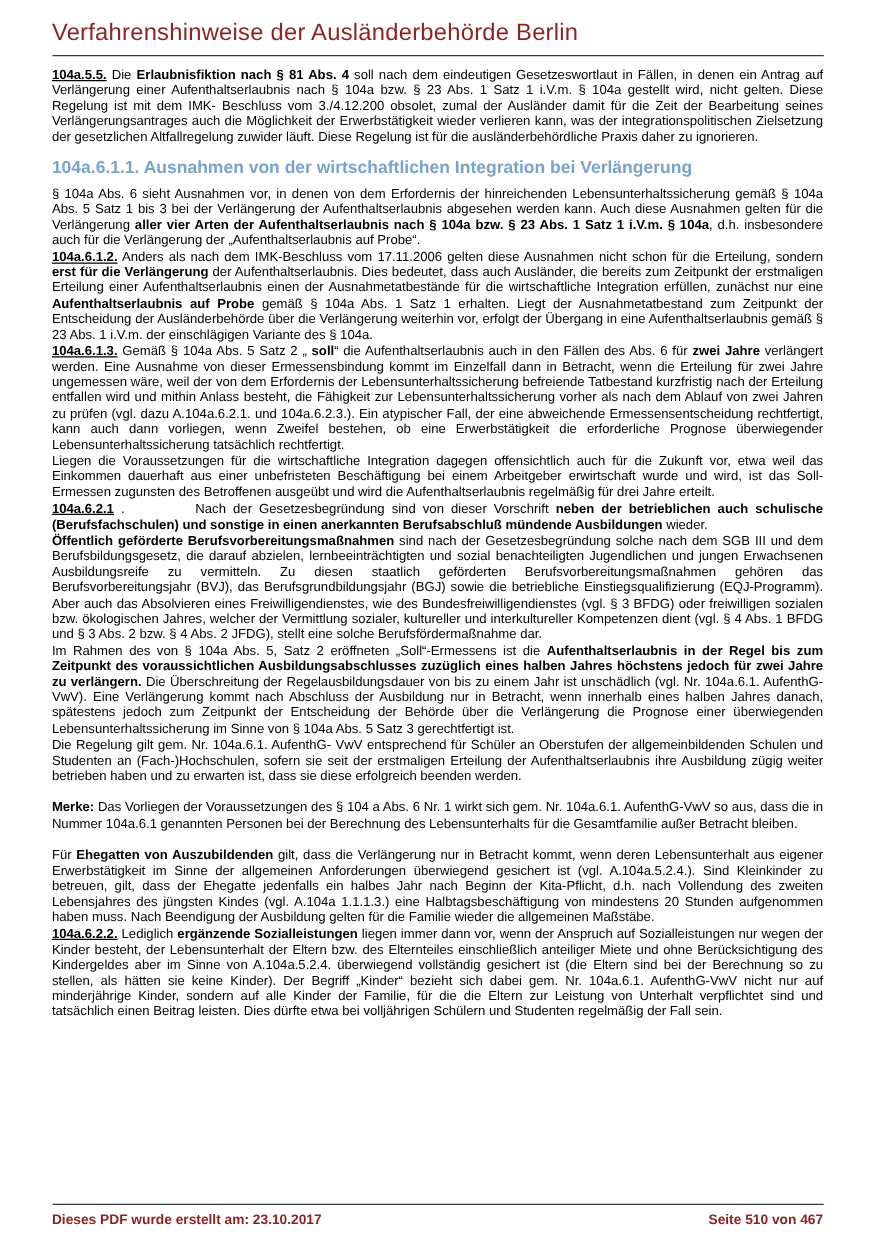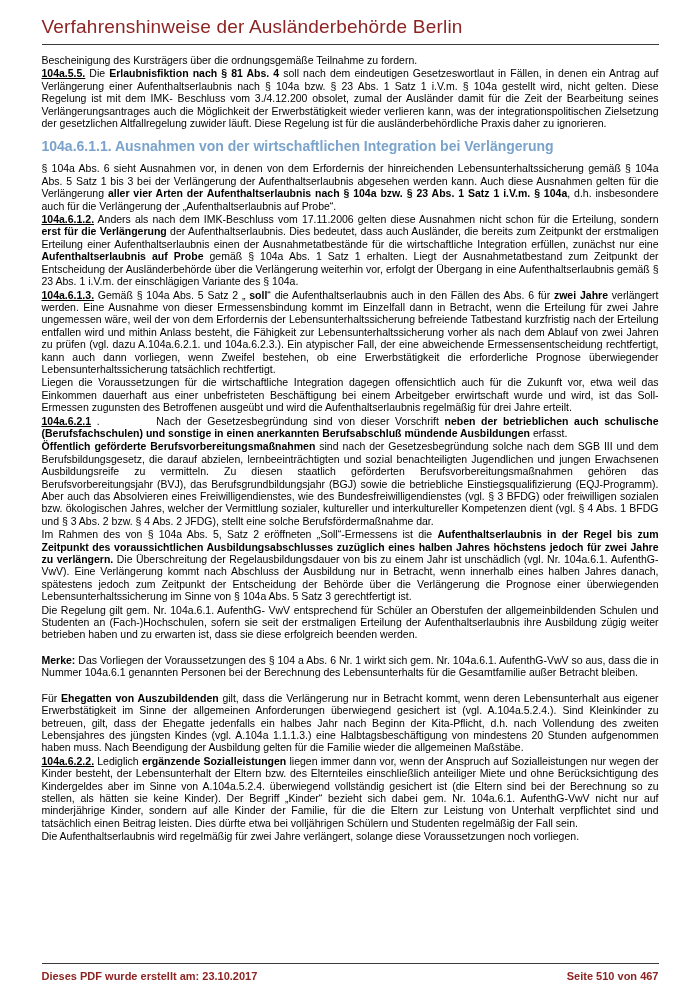--- a/index.html
+++ b/index.html
@@ -38,36 +38,34 @@
 </head>
 <body>
 
 <div class="page">
   <div class="header">
     <div class="doc-title">Verfahrenshinweise der Ausländerbehörde Berlin</div>
     <hr class="title-rule">
   </div>
 
   <div class="doc-body">
-      <p class="para"><span>Bescheinigung des Kursträgers über die ordnungsgemäße Teilnahme zu fordern.</span></p>
       <p class="para"><span class="b u">104a.5.5.</span><span> Die </span><span class="b">Erlaubnisfiktion nach § 81 Abs. 4</span><span> soll nach dem eindeutigen Gesetzeswortlaut in Fällen, in denen ein Antrag auf Verlängerung einer Aufenthaltserlaubnis nach § 104a bzw. § 23 Abs. 1 Satz 1 i.V.m. § 104a gestellt wird, nicht gelten. Diese Regelung ist mit dem IMK- Beschluss vom 3./4.12.200 obsolet, zumal der Ausländer damit für die Zeit der Bearbeitung seines Verlängerungsantrages auch die Möglichkeit der Erwerbstätigkeit wieder verlieren kann, was der integrationspolitischen Zielsetzung der gesetzlichen Altfallregelung zuwider läuft. Diese Regelung ist  für die ausländerbehördliche Praxis daher zu ignorieren.</span></p>
       <h2 class="section-heading">104a.6.1.1. Ausnahmen von der wirtschaftlichen Integration bei Verlängerung</h2>
       <p class="para"><span>§ 104a Abs. 6 sieht Ausnahmen vor, in denen von dem Erfordernis der hinreichenden Lebensunterhaltssicherung gemäß § 104a Abs. 5 Satz 1 bis 3 bei der Verlängerung der Aufenthaltserlaubnis abgesehen werden kann. Auch diese Ausnahmen gelten für die Verlängerung </span><span class="b">aller vier Arten der Aufenthaltserlaubnis nach § 104a bzw. § 23 Abs. 1 Satz 1 i.V.m. § 104a</span><span>, d.h. insbesondere auch für die Verlängerung der „Aufenthaltserlaubnis auf Probe“.</span></p>
       <p class="para"><span class="b u">104a.6.1.2.</span><span> Anders als nach dem IMK-Beschluss vom 17.11.2006 gelten diese Ausnahmen nicht schon für die Erteilung, sondern </span><span class="b">erst für die Verlängerung</span><span> der Aufenthaltserlaubnis. Dies bedeutet, dass auch Ausländer, die bereits zum Zeitpunkt der erstmaligen Erteilung einer Aufenthaltserlaubnis einen der Ausnahmetatbestände für die wirtschaftliche Integration erfüllen, zunächst nur eine </span><span class="b">Aufenthaltserlaubnis auf Probe</span><span> gemäß § 104a Abs. 1 Satz 1 erhalten. Liegt der Ausnahmetatbestand zum Zeitpunkt der Entscheidung der Ausländerbehörde über die Verlängerung weiterhin vor, erfolgt der Übergang in eine Aufenthaltserlaubnis gemäß § 23 Abs. 1 i.V.m. der einschlägigen Variante des § 104a.</span></p>
       <p class="para"><span class="b u">104a.6.1.3.</span><span> Gemäß § 104a Abs. 5 Satz 2 „ </span><span class="b">soll</span><span>“ die Aufenthaltserlaubnis auch in den Fällen des Abs. 6 für </span><span class="b">zwei Jahre</span><span> verlängert werden. Eine Ausnahme von dieser Ermessensbindung kommt im Einzelfall dann in Betracht, wenn die Erteilung für zwei Jahre ungemessen wäre, weil der von dem Erfordernis der Lebensunterhaltssicherung befreiende Tatbestand kurzfristig nach der Erteilung entfallen wird und mithin Anlass besteht, die Fähigkeit zur Lebensunterhaltssicherung vorher als nach dem Ablauf von zwei Jahren zu prüfen (vgl. dazu A.104a.6.2.1. und 104a.6.2.3.). Ein atypischer Fall, der eine abweichende Ermessensentscheidung rechtfertigt, kann auch dann vorliegen, wenn Zweifel bestehen, ob eine Erwerbstätigkeit die erforderliche Prognose überwiegender Lebensunterhaltssicherung tatsächlich rechtfertigt.</span></p>
       <p class="para"><span>Liegen die Voraussetzungen für die wirtschaftliche Integration dagegen offensichtlich auch für die Zukunft vor, etwa weil das Einkommen dauerhaft aus einer unbefristeten Beschäftigung bei einem Arbeitgeber erwirtschaft wurde und wird, ist das Soll- Ermessen zugunsten des Betroffenen ausgeübt und wird die Aufenthaltserlaubnis regelmäßig für drei Jahre erteilt.</span></p>
-      <p class="para"><span class="b u">104a.6.2.1</span><span> .&nbsp;&nbsp;&nbsp;&nbsp;&nbsp;&nbsp;&nbsp;&nbsp;&nbsp; Nach der Gesetzesbegründung sind von dieser Vorschrift </span><span class="b">neben der betrieblichen auch schulische (Berufsfachschulen) und sonstige in einen anerkannten Berufsabschluß mündende Ausbildungen</span><span> erfasst.</span></p>
+      <p class="para"><span class="b u">104a.6.2.1</span><span> .&nbsp;&nbsp;&nbsp;&nbsp;&nbsp;&nbsp;&nbsp;&nbsp;&nbsp; Nach der Gesetzesbegründung sind von dieser Vorschrift </span><span class="b">neben der betrieblichen auch schulische (Berufsfachschulen) und sonstige in einen anerkannten Berufsabschluß mündende Ausbildungen</span><span> wieder.</span></p>
       <p class="para"><span class="b">Öffentlich geförderte Berufsvorbereitungsmaßnahmen</span><span> sind nach der Gesetzesbegründung solche nach dem SGB III und dem Berufsbildungsgesetz, die darauf abzielen, lernbeeinträchtigten und sozial benachteiligten Jugendlichen und jungen Erwachsenen Ausbildungsreife zu vermitteln. Zu diesen staatlich geförderten Berufsvorbereitungsmaßnahmen gehören das Berufsvorbereitungsjahr (BVJ), das Berufsgrundbildungsjahr (BGJ) sowie die betriebliche Einstiegsqualifizierung (EQJ-Programm). Aber auch das Absolvieren eines Freiwilligendienstes, wie des Bundesfreiwilligendienstes (vgl. § 3 BFDG) oder freiwilligen sozialen bzw. ökologischen Jahres, welcher der Vermittlung sozialer, kultureller und interkultureller Kompetenzen dient (vgl. § 4 Abs. 1 BFDG und § 3 Abs. 2 bzw. § 4 Abs. 2 JFDG), stellt eine solche Berufsfördermaßnahme dar.</span></p>
       <p class="para"><span>Im Rahmen des von § 104a Abs. 5, Satz 2 eröffneten „Soll“-Ermessens ist die </span><span class="b">Aufenthaltserlaubnis in der Regel bis zum Zeitpunkt des voraussichtlichen Ausbildungsabschlusses zuzüglich eines halben Jahres höchstens jedoch für zwei Jahre zu verlängern.</span><span> Die Überschreitung der Regelausbildungsdauer von bis zu einem Jahr ist unschädlich (vgl. Nr. 104a.6.1. AufenthG-VwV). Eine Verlängerung kommt nach Abschluss der Ausbildung  nur in Betracht, wenn innerhalb eines halben Jahres danach, spätestens jedoch zum Zeitpunkt der Entscheidung der Behörde über die Verlängerung die Prognose einer überwiegenden Lebensunterhaltssicherung im Sinne von § 104a Abs. 5 Satz 3 gerechtfertigt ist.</span></p>
       <p class="para"><span>Die Regelung gilt gem. Nr. 104a.6.1. AufenthG- VwV entsprechend für Schüler an Oberstufen der allgemeinbildenden Schulen und Studenten an (Fach-)Hochschulen, sofern sie seit der erstmaligen Erteilung der Aufenthaltserlaubnis ihre Ausbildung zügig weiter betrieben haben und zu erwarten ist, dass sie diese erfolgreich beenden werden.</span></p>
       <div class="spacer"></div>
       <p class="para"><span class="b">Merke:</span><span> Das Vorliegen der Voraussetzungen des § 104 a Abs. 6 Nr. 1 wirkt sich gem. Nr. 104a.6.1. AufenthG-VwV so aus, dass die in Nummer 104a.6.1 genannten Personen bei der Berechnung des Lebensunterhalts für die Gesamtfamilie außer Betracht bleiben.</span></p>
       <div class="spacer"></div>
       <p class="para"><span>Für </span><span class="b">Ehegatten von Auszubildenden</span><span> gilt, dass die Verlängerung nur in Betracht kommt, wenn deren Lebensunterhalt aus eigener Erwerbstätigkeit im Sinne der allgemeinen Anforderungen überwiegend gesichert ist (vgl. A.104a.5.2.4.). Sind Kleinkinder zu betreuen, gilt, dass der Ehegatte jedenfalls ein halbes Jahr nach Beginn der Kita-Pflicht, d.h. nach Vollendung des zweiten Lebensjahres des jüngsten Kindes (vgl. A.104a 1.1.1.3.) eine Halbtagsbeschäftigung von mindestens 20 Stunden aufgenommen haben muss. Nach Beendigung der Ausbildung gelten für die Familie wieder die allgemeinen Maßstäbe.</span></p>
       <p class="para"><span class="b u">104a.6.2.2.</span><span> Lediglich </span><span class="b">ergänzende Sozialleistungen</span><span> liegen immer dann vor, wenn der Anspruch auf Sozialleistungen nur wegen der Kinder besteht, der Lebensunterhalt der Eltern bzw. des Elternteiles einschließlich anteiliger Miete und ohne Berücksichtigung des Kindergeldes aber im Sinne von A.104a.5.2.4. überwiegend vollständig gesichert ist (die Eltern sind bei der Berechnung so zu stellen, als hätten sie keine Kinder). Der Begriff „Kinder“ bezieht sich dabei gem. Nr. 104a.6.1. AufenthG-VwV nicht nur auf minderjährige Kinder, sondern auf alle Kinder der Familie, für die die Eltern zur Leistung von Unterhalt verpflichtet sind und tatsächlich einen Beitrag leisten. Dies dürfte etwa bei volljährigen Schülern und Studenten regelmäßig der Fall sein.</span></p>
-      <p class="para"><span>Die Aufenthaltserlaubnis wird regelmäßig für zwei Jahre verlängert, solange diese Voraussetzungen noch vorliegen.</span></p>
     </div>
 
   <div class="doc-footer">
     <span>Dieses PDF wurde erstellt am: 23.10.2017</span>
     <span>Seite 510 von 467</span>
   </div>
 </div>
 
 </body></html>

